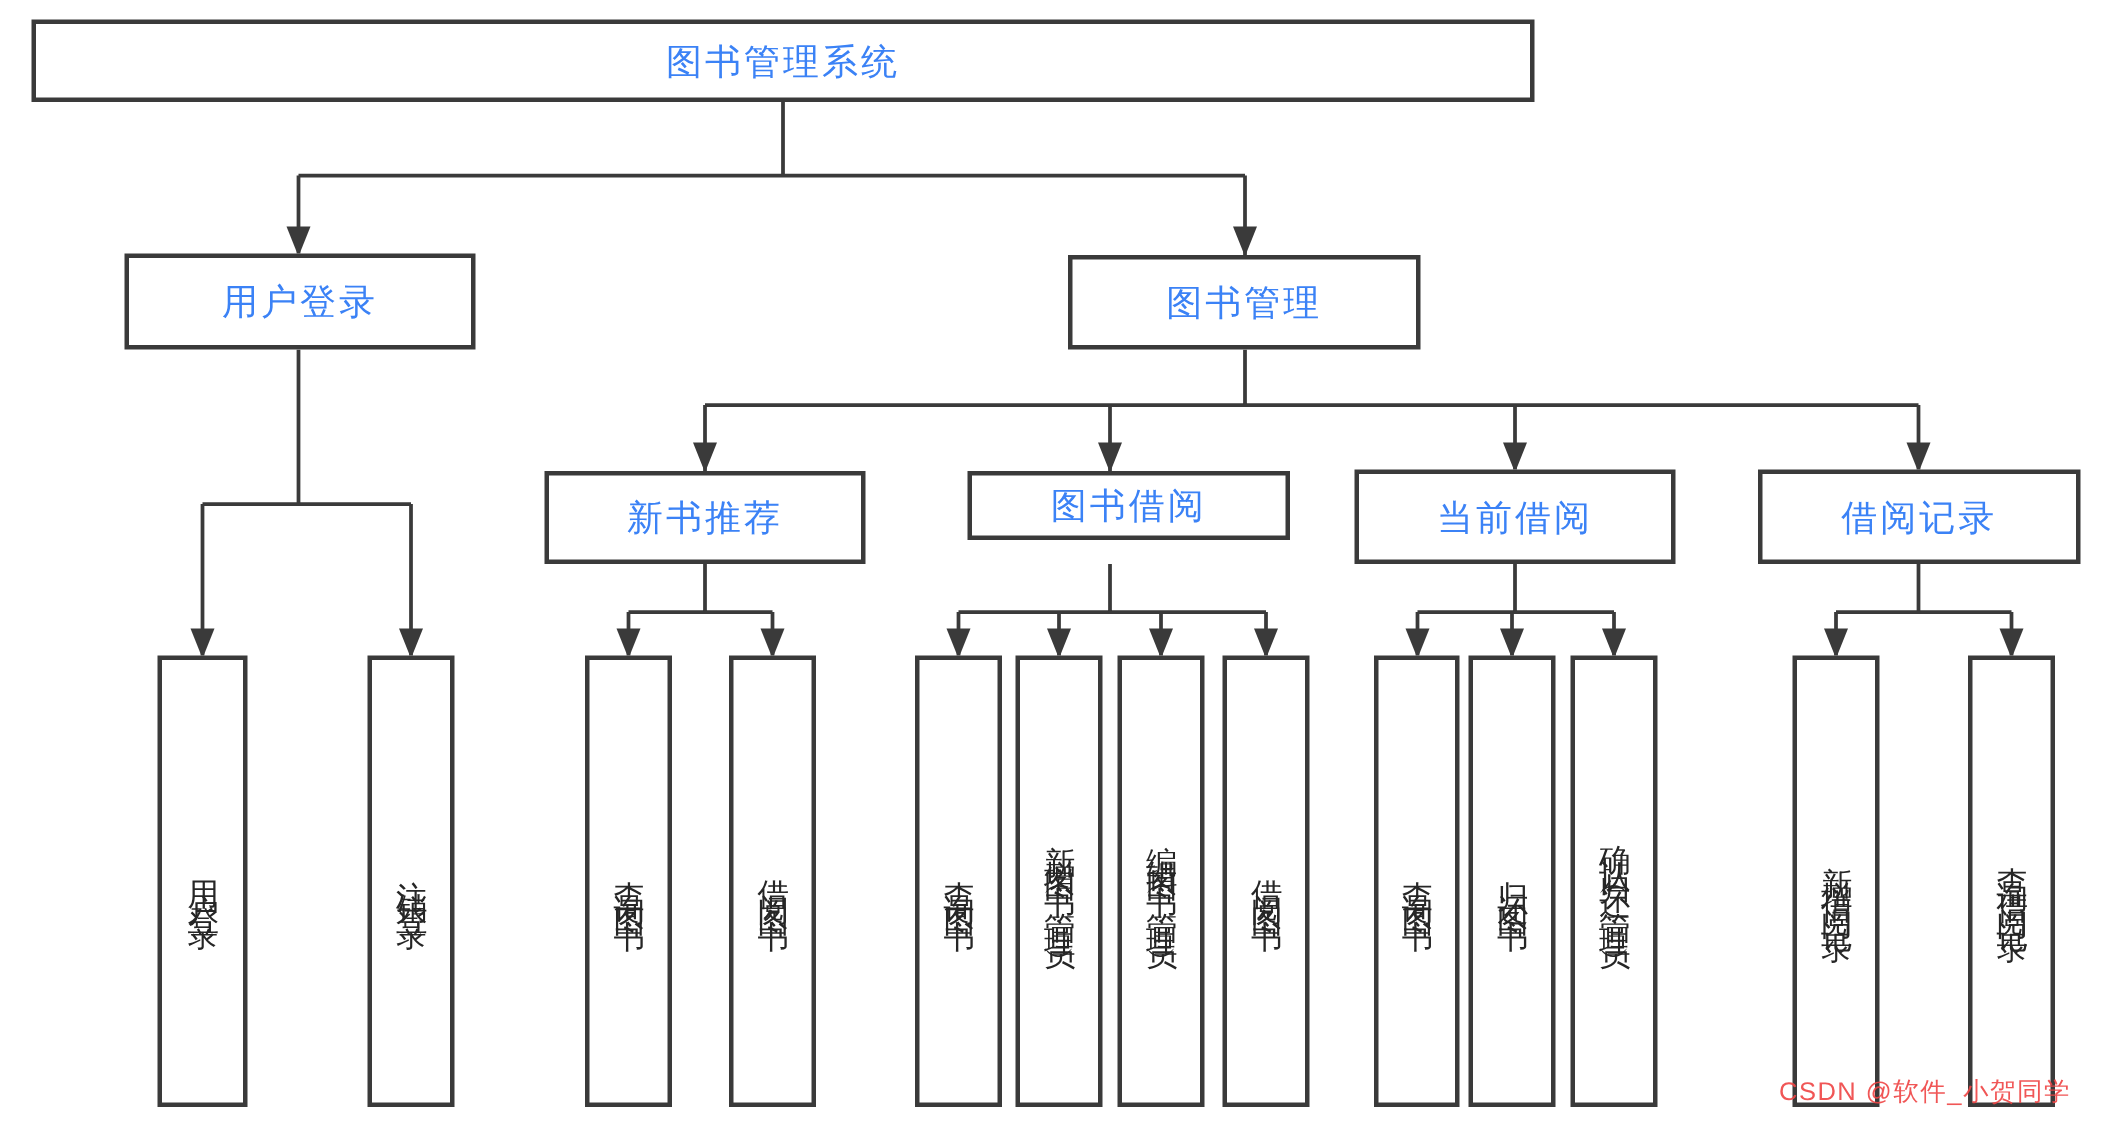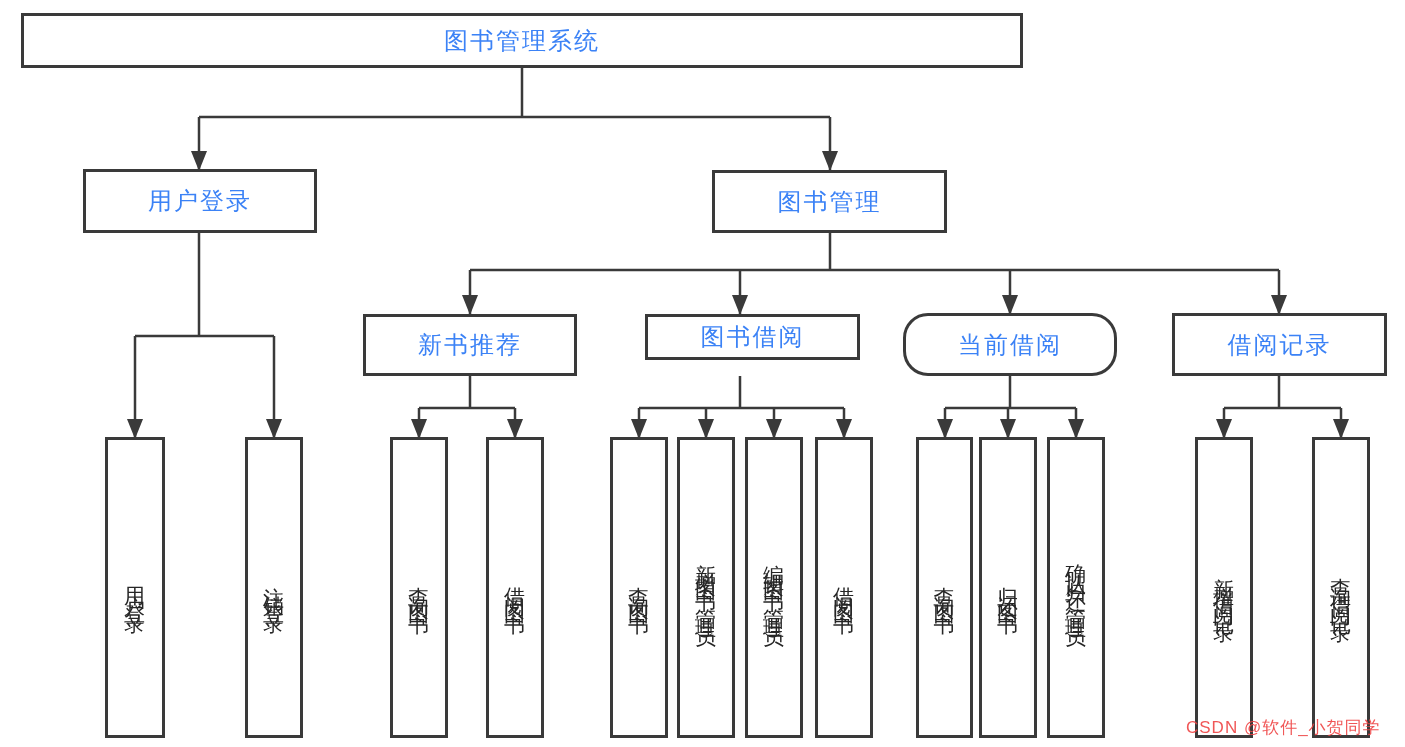--- a/index.html
+++ b/index.html
@@ -97,21 +97,21 @@
     <line x1="1341" y1="408" x2="1341" y2="439" stroke="#3a3a3a" stroke-width="2.5" marker-end="url(#arw)"></line>
   </svg>
 
   <div class="hbox" style="left:21px; top:13px; width:1002px; height:55px;">图书管理系统</div>
 
   <div class="hbox" style="left:83px; top:169px; width:234px; height:64px;">用户登录</div>
   <div class="hbox" style="left:712px; top:170px; width:235px; height:63px;">图书管理</div>
 
   <div class="hbox" style="left:363px; top:314px; width:214px; height:62px;">新书推荐</div>
   <div class="hbox" style="left:633px; top:314px; width:215px; height:46px;margin-left:12px;">图书借阅</div>
-  <div class="hbox" style="left:903px; top:313px; width:214px; height:63px;border-radius:25px;">当前借阅</div>
+  <div class="hbox" style="left:903px; top:313px; width:214px; height:63px;">当前借阅</div>
   <div class="hbox" style="left:1172px; top:313px; width:215px; height:63px;">借阅记录</div>
 
   <div class="vbox" style="left:105px; top:437px; width:60px; height:301px;">
     <span>用户登录</span>
   </div>
   <div class="vbox" style="left:245px; top:437px; width:58px; height:301px;">
     <span>注销登录</span>
   </div>
 
   <div class="vbox" style="left:390px; top:437px; width:58px; height:301px;">

